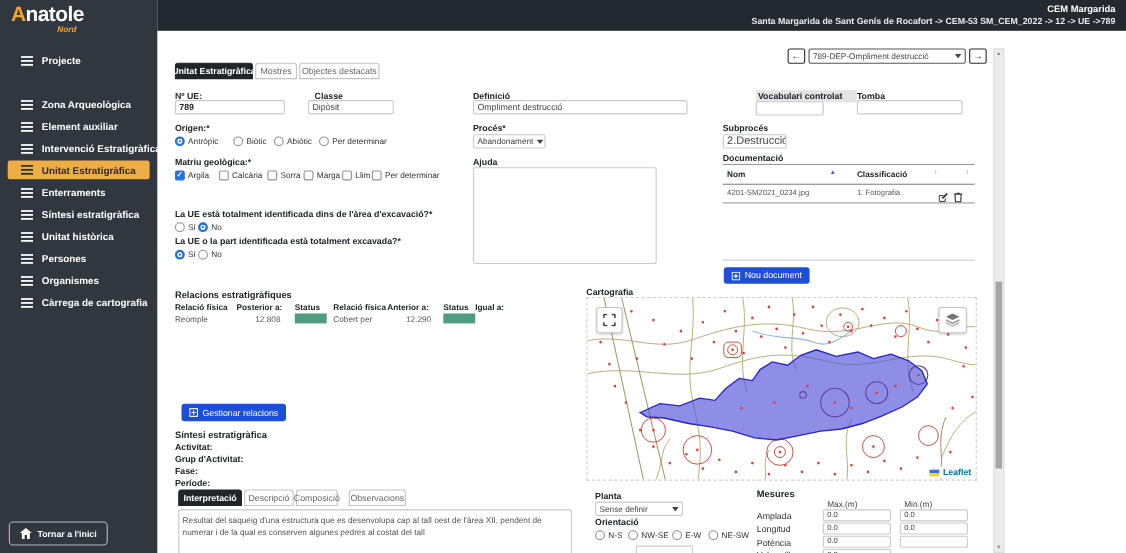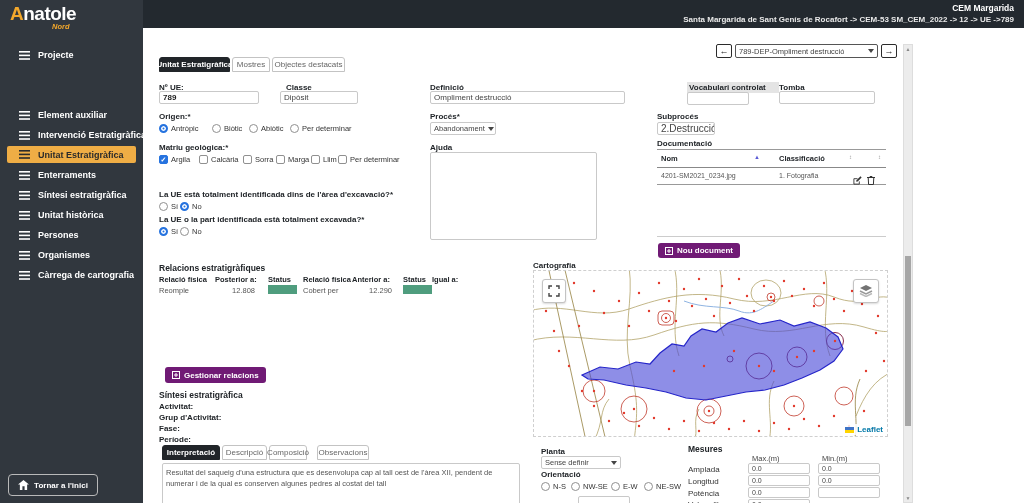--- a/index.html
+++ b/index.html
@@ -5,22 +5,22 @@
   html,body{margin:0;padding:0}
   body{width:1024px;height:503px;position:relative;overflow:hidden;background:#fff;
        font-family:"Liberation Sans",sans-serif;-webkit-font-smoothing:antialiased}
   .abs{position:absolute}
   .lbl{position:absolute;font-size:8px;font-weight:bold;color:#212529;white-space:nowrap}
   .small{font-size:7.5px}
   .inp{position:absolute;border:1px solid #c9c9c9;border-radius:2px;background:#fff;font-size:8px;
        color:#444;padding:0 3px;display:flex;align-items:center;white-space:nowrap;overflow:hidden;box-sizing:border-box}
   .sel{justify-content:space-between;cursor:pointer}
   .tri{width:0;height:0;border-left:3px solid transparent;border-right:3px solid transparent;border-top:4px solid #444;flex:none;margin-left:3px}
-  .btn-dark{position:absolute;background:#701a75;color:#fff;border-radius:3px;display:flex;align-items:center;gap:4px;
-       font-size:8px;font-weight:bold;padding:0 7px;cursor:pointer;box-sizing:border-box}
+  .btn-dark{position:absolute;background:#1d4ed8;color:#fff;border-radius:3px;display:flex;align-items:center;gap:4px;
+       font-size:8px;font-weight:normal;padding:0 7px;cursor:pointer;box-sizing:border-box}
   .tab{position:absolute;height:15px;display:flex;align-items:center;justify-content:center;font-size:8px;
        border:1px solid #c3c3c3;border-radius:3px 3px 0 0;background:#fff;color:#666;cursor:pointer;white-space:nowrap;box-sizing:border-box}
   .tab.active{background:#212529;color:#fff;border-color:#212529;font-weight:bold}
   .radio{width:9px;height:9px;border-radius:50%;border:1px solid #909090;background:#fff;box-sizing:border-box;flex:none;cursor:pointer}
   .radio.checked{border:2.5px solid #2673df;background:#2673df;box-shadow:inset 0 0 0 1.5px #fff}
   .check{width:9px;height:9px;border-radius:2px;border:1px solid #909090;background:#fff;box-sizing:border-box;flex:none;cursor:pointer;
        display:flex;align-items:center;justify-content:center}
   .check.checked{background:#2673df;border-color:#2673df}
   .check.checked::after{content:"✓";color:#fff;font-size:7px;font-weight:bold;line-height:1}
   .opt{position:absolute;display:flex;align-items:center;height:10px}
@@ -46,20 +46,28 @@
   <div class="abs" style="left:52px;top:22px;font-size:7.5px;font-style:italic;font-weight:bold;color:#f3a82c">Nord</div>
 
   <div class="sb-item" style="top:46px">
     <svg class="ham" width="11" height="9" viewBox="0 0 11 9" fill="currentColor">
         <rect width="11" height="1.6"></rect>
         <rect y="3.6" width="11" height="1.6"></rect>
         <rect y="7.2" width="11" height="1.6"></rect>
       </svg>
     <span class="sb-lbl">Projecte</span>
   </div>
+  <div class="sb-item" style="top:86px">
+    <svg class="ham" width="11" height="9" viewBox="0 0 11 9" fill="currentColor">
+        <rect width="11" height="1.6"></rect>
+        <rect y="3.6" width="11" height="1.6"></rect>
+        <rect y="7.2" width="11" height="1.6"></rect>
+      </svg>
+    <span class="sb-lbl">Zona Arqueològica</span>
+  </div>
   <div class="sb-item" style="top:126px">
     <svg class="ham" width="11" height="9" viewBox="0 0 11 9" fill="currentColor">
         <rect width="11" height="1.6"></rect>
         <rect y="3.6" width="11" height="1.6"></rect>
         <rect y="7.2" width="11" height="1.6"></rect>
       </svg>
     <span class="sb-lbl">Intervenció Estratigràfica</span>
   </div>
   <div class="sb-item" style="top:106px">
     <svg class="ham" width="11" height="9" viewBox="0 0 11 9" fill="currentColor">

